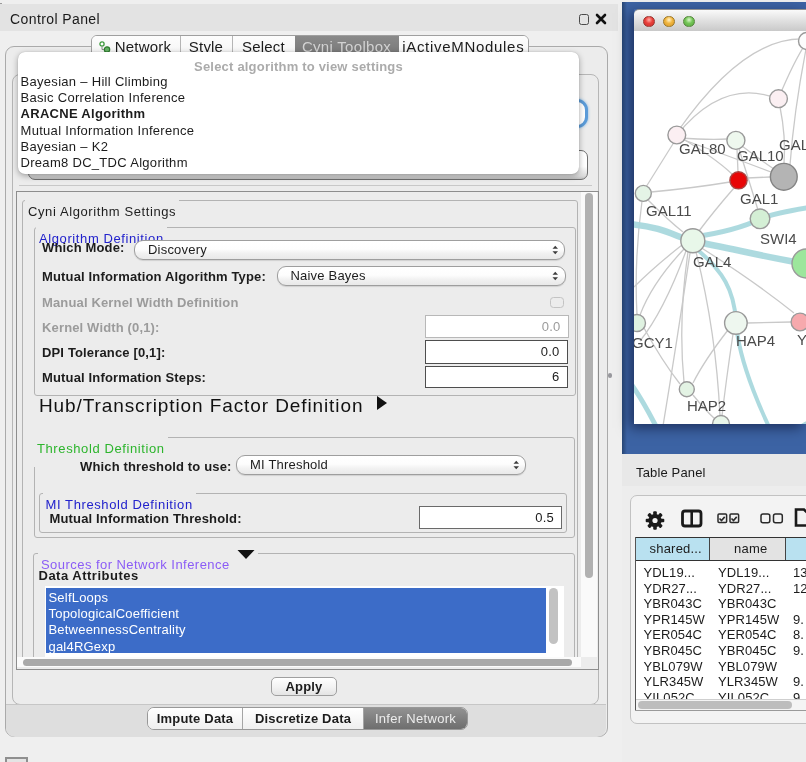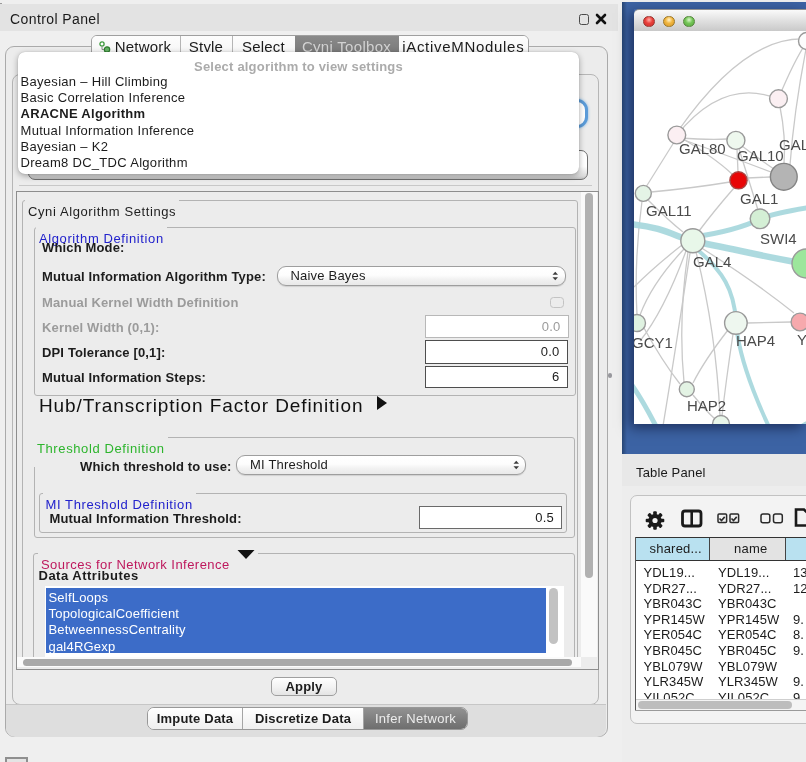--- a/index.html
+++ b/index.html
@@ -46,20 +46,27 @@
 
 <div class="abs" style="left:17px;top:192px;width:564px;height:465px;overflow:hidden">
 
   <div class="grp" style="left:5px;top:7.5px;width:554px;height:700px"></div>
   <div class="gtitle" style="left:8px;top:1px;color:#1d1d1d">Cyni Algorithm Settings</div>
 
   <div class="grp" style="left:16.5px;top:34.5px;width:540px;height:167px"></div>
   <div class="gtitle" style="left:19px;top:28px;color:#2222cc">Algorithm Definition</div>
 
   <div class="lbl b" style="left:25px;top:48px">Which Mode:</div>
+  <div class="combo" style="left:117px;top:47.5px;width:429px;height:18px">
+      <span class="ct">Discovery</span>
+    <svg class="arrows" viewBox="0 0 9 12">
+        <path d="M4.5 0 L8.3 4.4 H0.7 Z" fill="#3c3c3c"></path>
+        <path d="M4.5 12 L8.3 7.6 H0.7 Z" fill="#3c3c3c"></path>
+      </svg>
+    </div>
 
   <div class="lbl b" style="left:25px;top:77px">Mutual Information Algorithm Type:</div>
   <div class="combo" style="left:259.5px;top:74px;width:287px;height:18px">
       <span class="ct">Naive Bayes</span>
     <svg class="arrows" viewBox="0 0 9 12">
         <path d="M4.5 0 L8.3 4.4 H0.7 Z" fill="#3c3c3c"></path>
         <path d="M4.5 12 L8.3 7.6 H0.7 Z" fill="#3c3c3c"></path>
       </svg>
     </div>
 
@@ -92,21 +99,21 @@
       </svg>
     </div>
 
   <div class="grp" style="left:21.5px;top:300.5px;width:526.5px;height:38px"></div>
   <div class="gtitle" style="left:25.5px;top:294px;color:#2222cc">MI Threshold Definition</div>
 
   <div class="lbl b" style="left:32.5px;top:319px">Mutual Information Threshold:</div>
   <div class="field" style="left:402px;top:314px;width:134px;height:21px;line-height:21px;border:1px solid #6a6a6a;padding-right:7px">0.5</div>
 
   <div class="grp" style="left:15.5px;top:360.5px;width:540px;height:200px"></div>
-  <div class="gtitle" style="left:21px;top:354px;letter-spacing:.45px;color:#be185d;padding-right:28px">Sources for Network Inference</div>
+  <div class="gtitle" style="left:21px;top:354px;letter-spacing:.45px;color:#8b5cf6;padding-right:28px">Sources for Network Inference</div>
   <svg class="abs" style="left:219.5px;top:357.5px" width="18" height="9" viewBox="0 0 17 9">
       <path d="M0 0 H17 L8.5 9 Z" fill="#111"></path>
     </svg>
 
   <div class="lbl b" style="left:21.5px;top:376px;letter-spacing:.5px">Data Attributes</div>
 
   <div class="abs" style="left:27.5px;top:393.5px;width:519px;height:90px;background:#fff"></div>
   <div class="abs" style="left:28.5px;top:396.4px;width:500.5px;height:65px;background:#3c6cc8"></div>
   <div class="abs" style="left:31.5px;top:398px;color:#fff;line-height:16.2px;letter-spacing:.2px">SelfLoops<br>TopologicalCoefficient<br>BetweennessCentrality<br>gal4RGexp</div>
   <div class="abs" style="left:532px;top:396.4px;width:9px;height:56px;background:#c2c2c2;border-radius:5px"></div>

